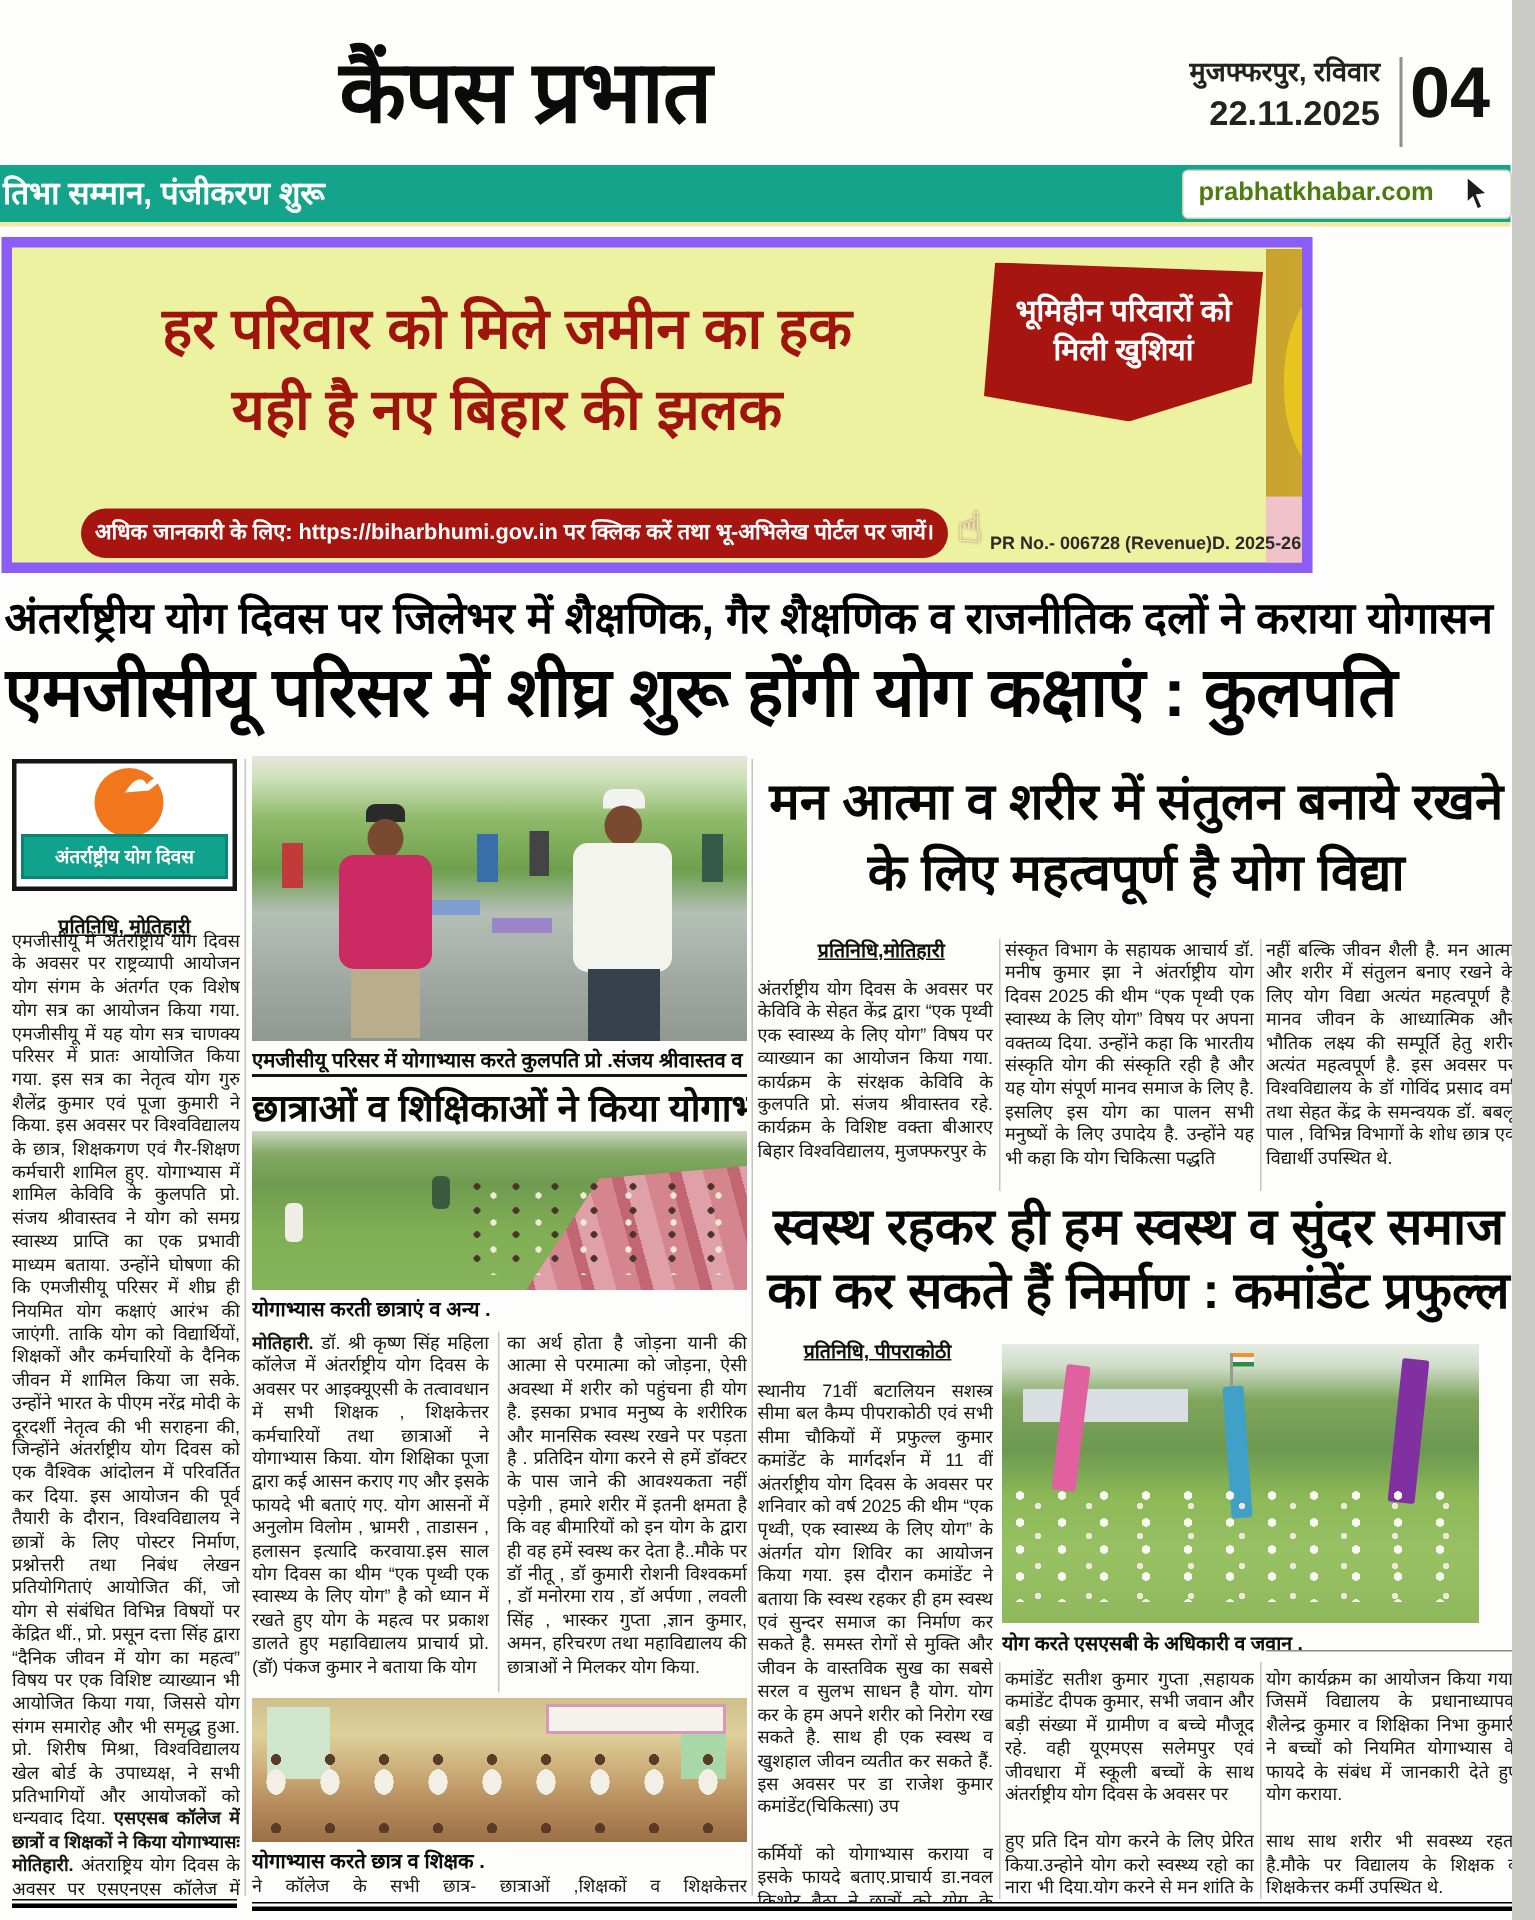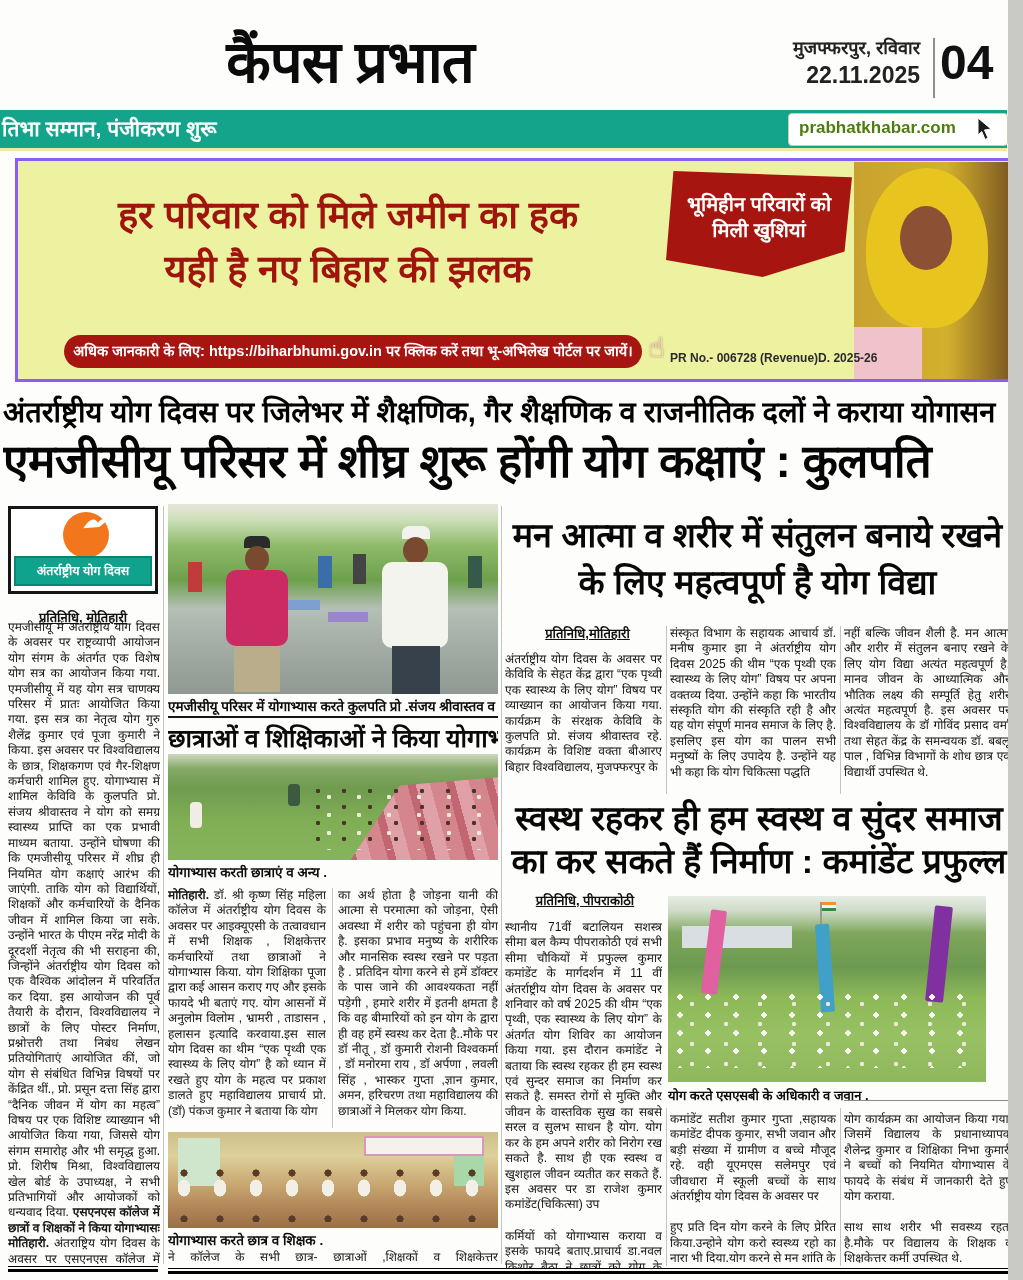--- a/index.html
+++ b/index.html
@@ -18,21 +18,21 @@
 
   
   .strip{left:0;top:110px;width:1007px;height:38px;background:#14a48c;}
   .strip-under{left:0;top:148px;width:1007px;height:3px;background:#efe9a2;}
   .strip-label{left:2px;top:114px;font-size:21px;font-weight:700;color:#fff;white-space:nowrap;}
   .site-box{left:788px;top:113px;width:218px;height:31px;background:#fff;border:1px solid #cfcfb0;border-radius:4px;}
   .site-label{left:799px;top:118px;font-size:17px;font-weight:700;color:#4d7c0f;white-space:nowrap;}
   .cursor-ic{left:975px;top:117px;width:20px;height:24px;}
 
   
-  .ad{left:15px;top:158px;width:1005px;height:224px;background:#edf2a0;border:3px solid #8b5cf6;box-sizing:border-box;overflow:hidden;}
+  .ad{left:1px;top:158px;width:874px;height:224px;background:#edf2a0;border:7px solid #8b5cf6;box-sizing:border-box;overflow:hidden;}
   .ad-h{left:28px;width:604px;text-align:center;font-size:38px;font-weight:800;color:#9f150d;white-space:nowrap;overflow:hidden;}
   .ad-h1{top:26px;} .ad-h2{top:80px;}
   .ad-badge{left:648px;top:10px;width:186px;height:106px;background:#a6150f;color:#fff;
             clip-path:polygon(4% 0,100% 6%,96% 76%,52% 100%,0 84%);
             display:flex;flex-direction:column;align-items:center;justify-content:center;
             font-size:20px;font-weight:700;line-height:1.3;text-align:center;padding-bottom:14px;box-sizing:border-box;}
   .ad-photo{left:836px;top:1px;width:168px;height:221px;background:linear-gradient(90deg,#c8a22e 0%,#d4b02e 55%,#6b4a1e 100%);overflow:hidden;}
   .ap-hood{position:absolute;left:12px;top:6px;width:122px;height:160px;background:#e7c51e;border-radius:50% 50% 45% 45%;}
   .ap-face{position:absolute;left:46px;top:44px;width:52px;height:64px;background:#8a5134;border-radius:50%;}
   .ap-sign{position:absolute;left:-4px;bottom:-2px;width:72px;height:58px;background:#f0c2ca;}
@@ -182,21 +182,21 @@
   <div class="abs logo-box">
     <div class="logo-sun"></div>
     <svg class="logo-bird" viewBox="0 0 24 12">
       <path d="M1 10 C6 2 10 2 12 6 C14 2 19 3 23 1 L13 9 Z" fill="#ffffff"></path>
     </svg>
     <div class="logo-band">अंतर्राष्ट्रीय योग दिवस</div>
   </div>
   <div class="abs byline byline1">प्रतिनिधि, मोतिहारी</div>
   <div class="abs body-txt lead-col1">
     <span>एमजीसीयू में अंतर्राष्ट्रीय योग दिवस के अवसर पर राष्ट्रव्यापी आयोजन योग संगम के अंतर्गत एक विशेष योग सत्र का आयोजन किया गया. एमजीसीयू में यह योग सत्र चाणक्य परिसर में प्रातः आयोजित किया गया. इस सत्र का नेतृत्व योग गुरु शैलेंद्र कुमार एवं पूजा कुमारी ने किया. इस अवसर पर विश्वविद्यालय के छात्र, शिक्षकगण एवं गैर-शिक्षण कर्मचारी शामिल हुए. योगाभ्यास में शामिल केविवि के कुलपति प्रो. संजय श्रीवास्तव ने योग को समग्र स्वास्थ्य प्राप्ति का एक प्रभावी माध्यम बताया. उन्होंने घोषणा की कि एमजीसीयू परिसर में शीघ्र ही नियमित योग कक्षाएं आरंभ की जाएंगी. ताकि योग को विद्यार्थियों, शिक्षकों और कर्मचारियों के दैनिक जीवन में शामिल किया जा सके. उन्होंने भारत के पीएम नरेंद्र मोदी के दूरदर्शी नेतृत्व की भी सराहना की, जिन्होंने अंतर्राष्ट्रीय योग दिवस को एक वैश्विक आंदोलन में परिवर्तित कर दिया. इस आयोजन की पूर्व तैयारी के दौरान, विश्वविद्यालय ने छात्रों के लिए पोस्टर निर्माण, प्रश्नोत्तरी तथा निबंध लेखन प्रतियोगिताएं आयोजित कीं, जो योग से संबंधित विभिन्न विषयों पर केंद्रित थीं., प्रो. प्रसून दत्ता सिंह द्वारा “दैनिक जीवन में योग का महत्व” विषय पर एक विशिष्ट व्याख्यान भी आयोजित किया गया, जिससे योग संगम समारोह और भी समृद्ध हुआ. प्रो. शिरीष मिश्रा, विश्वविद्यालय खेल बोर्ड के उपाध्यक्ष, ने सभी प्रतिभागियों और आयोजकों को धन्यवाद दिया.</span>
-    <strong>एसएनएस कॉलेज में छात्रों व शिक्षकों ने किया योगाभ्यासः मोतिहारी.</strong>
+    <strong>एसएसब कॉलेज में छात्रों व शिक्षकों ने किया योगाभ्यासः मोतिहारी.</strong>
     <span>अंतराष्ट्रिय योग दिवस के अवसर पर एसएनएस कॉलेज में शनिवार को योग शिविर का आयोजन किया गया.योग शिक्षक के रूप में डा.बृजकिशोर राम</span>
   </div>
   <div class="abs left-rule"></div>
 
   <div class="abs photo1">
     <div class="fig" style="left:20px;top:58px;width:14px;height:30px;background:#c23b3b;"></div>
     <div class="fig" style="left:150px;top:52px;width:14px;height:32px;background:#3a6ea8;"></div>
     <div class="fig" style="left:185px;top:50px;width:13px;height:30px;background:#444;"></div>
     <div class="fig" style="left:300px;top:52px;width:14px;height:32px;background:#365a4a;"></div>
     <div class="fig" style="left:118px;top:96px;width:34px;height:10px;background:#7f9fd0;"></div>

